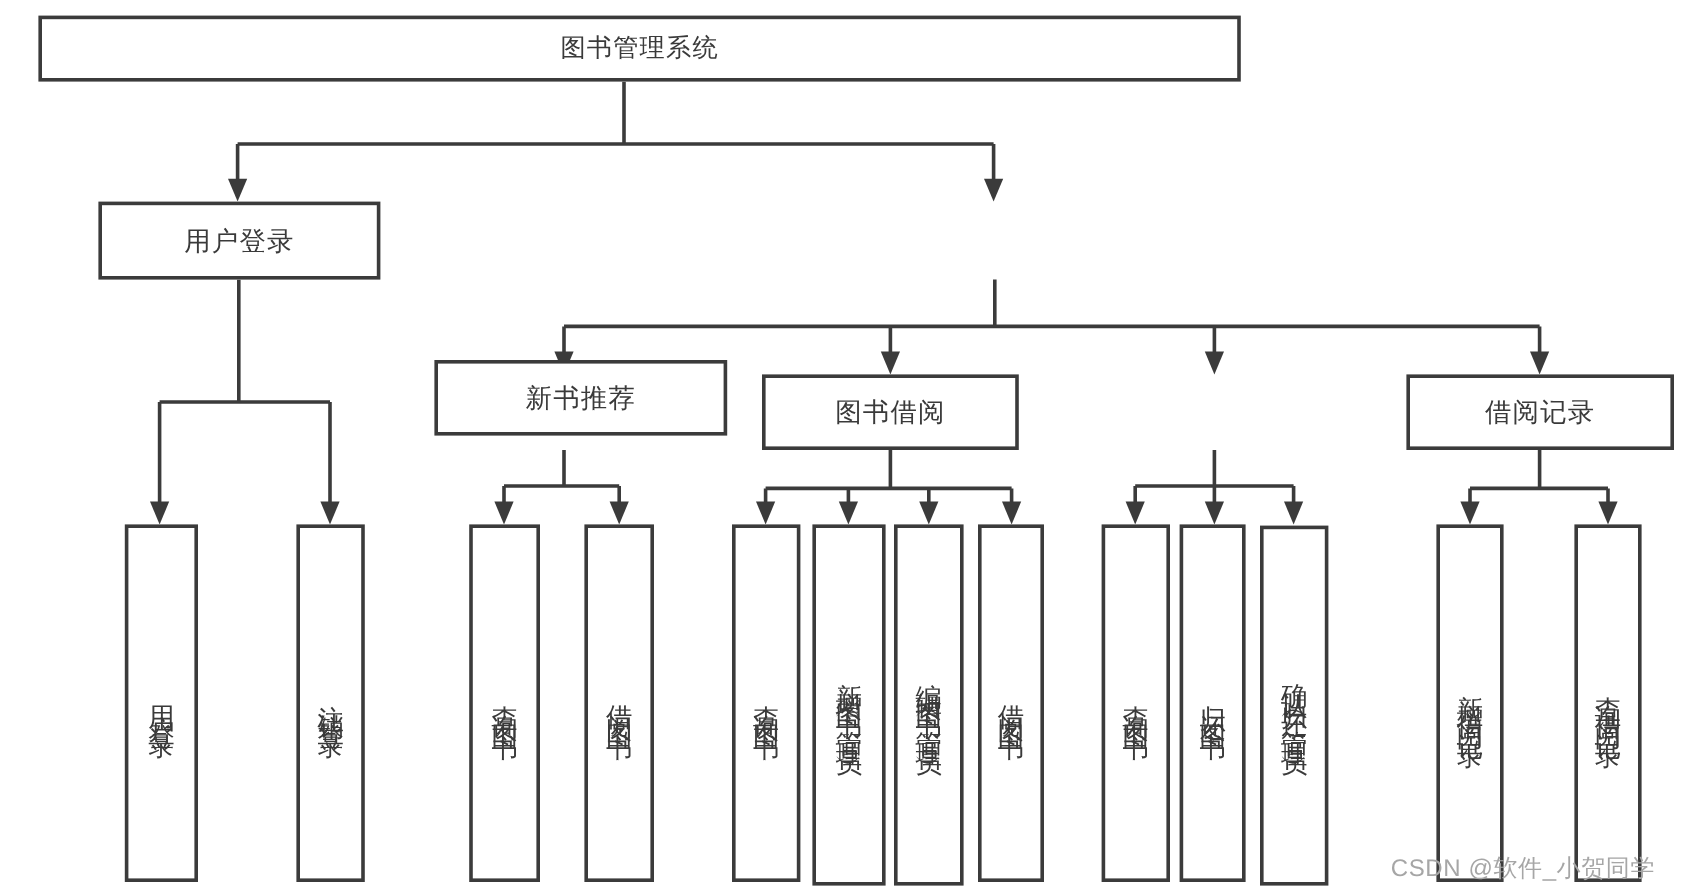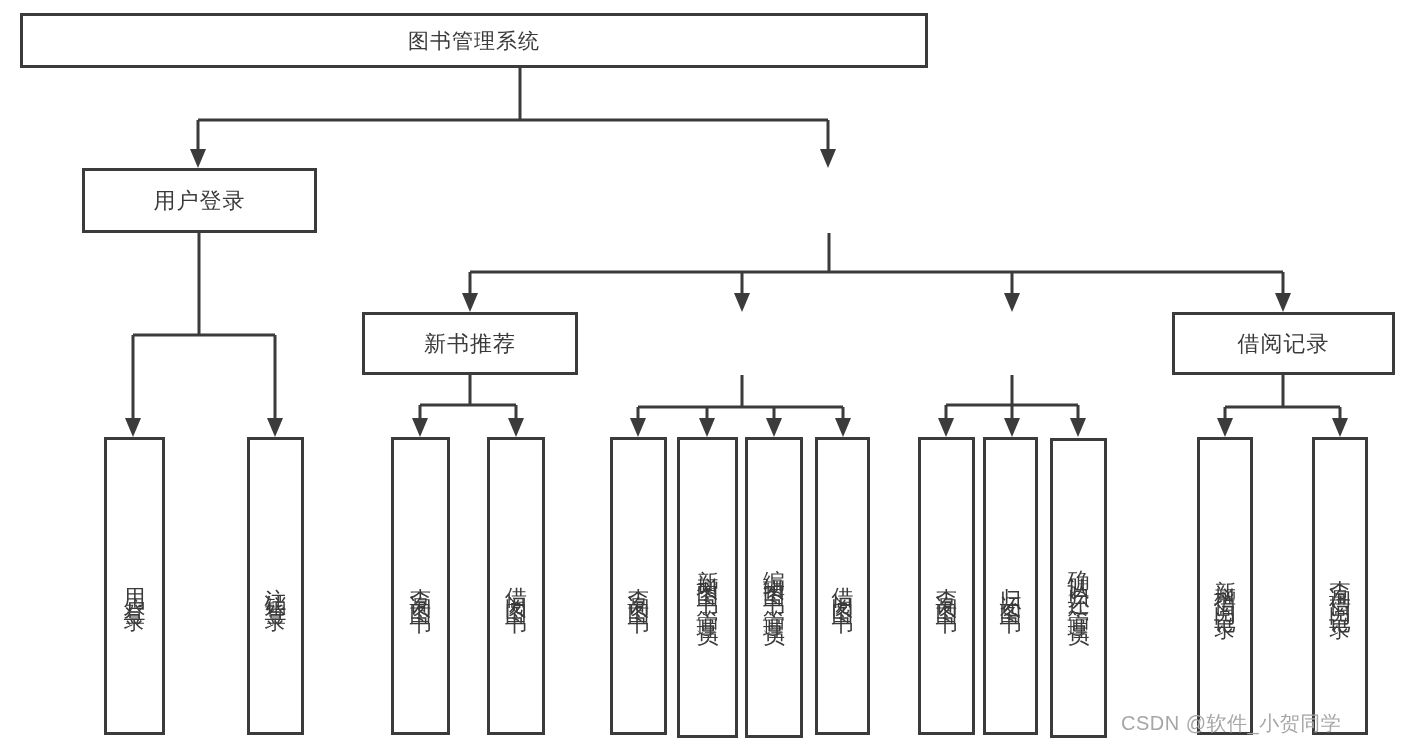--- a/index.html
+++ b/index.html
@@ -12,21 +12,21 @@
     position:absolute; box-sizing:border-box; border:3px solid #3b3b3b; background:#ffffff;
     display:flex; align-items:center; justify-content:center;
   }
   .hlbl { font-size:22px; letter-spacing:1px; line-height:1; }
   .root .hlbl { font-size:21px; }
   .vlbl {
     writing-mode:vertical-rl; text-orientation:mixed;
     font-size:22px; letter-spacing:8px; line-height:1; white-space:nowrap;
   }
   .watermark {
-    position:absolute; left:1121px; top:710px; font-size:20px; color:#a6a6a6;
+    position:absolute; left:1159px; top:710px; font-size:20px; color:#a6a6a6;
     letter-spacing:0.5px; z-index:5; white-space:nowrap;
   }
 </style>
 </head>
 <body>
 
 <div class="canvas">
 
   <svg class="connectors" viewBox="0 0 1405 747">
     <g stroke="#3b3b3b" stroke-width="3" fill="none">
@@ -54,30 +54,33 @@
       <polygon points="774,437 766,418 782,418"></polygon>
       <polygon points="843,437 835,418 851,418"></polygon>
       <polygon points="946,437 938,418 954,418"></polygon>
       <polygon points="1012,437 1004,418 1020,418"></polygon>
       <polygon points="1078,437 1070,418 1086,418"></polygon>
       <polygon points="1225,437 1217,418 1233,418"></polygon>
       <polygon points="1340,437 1332,418 1348,418"></polygon>
     </g>
   </svg>
 
-  <div class="node root" style="left:20px;top:13px;width:908px;height:55px">
+  <div class="node root" style="left:32px;top:13px;width:1002px;height:55px">
     <span class="hlbl">图书管理系统</span>
   </div>
 
   <div class="node" style="left:82px;top:168px;width:235px;height:65px">
     <span class="hlbl">用户登录</span>
   </div>
 
-  <div class="node" style="left:362px;top:312px;width:216px;height:63px">
+  <div class="node" style="left:362px;top:300px;width:244px;height:63px">
     <span class="hlbl">新书推荐</span>
+  </div>
+  <div class="node" style="left:635px;top:312px;width:214px;height:63px">
+    <span class="hlbl">图书借阅</span>
   </div>
   <div class="node" style="left:1172px;top:312px;width:223px;height:63px">
     <span class="hlbl">借阅记录</span>
   </div>
 
   <div class="node" style="left:104px;top:437px;width:61px;height:298px">
     <span class="vlbl">用户登录</span>
   </div>
   <div class="node" style="left:247px;top:437px;width:57px;height:298px">
     <span class="vlbl">注销登录</span>

